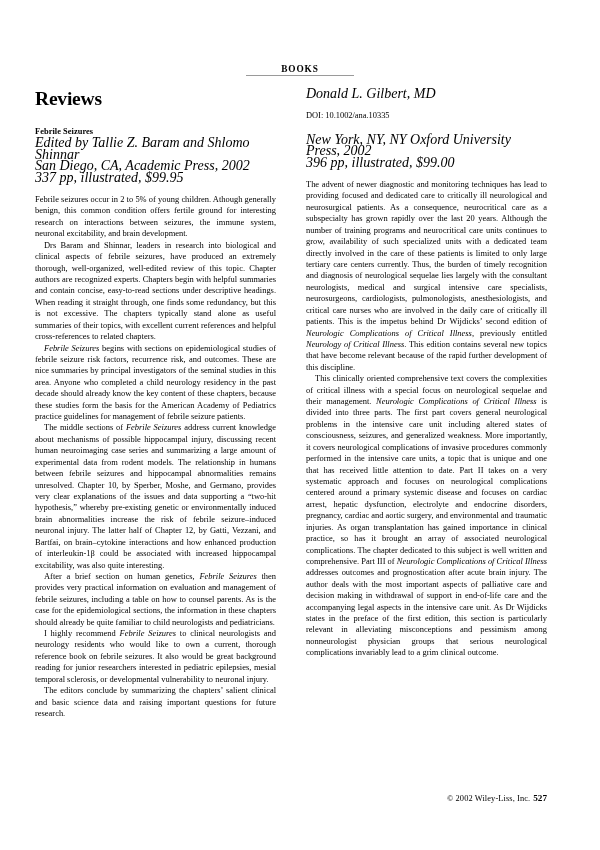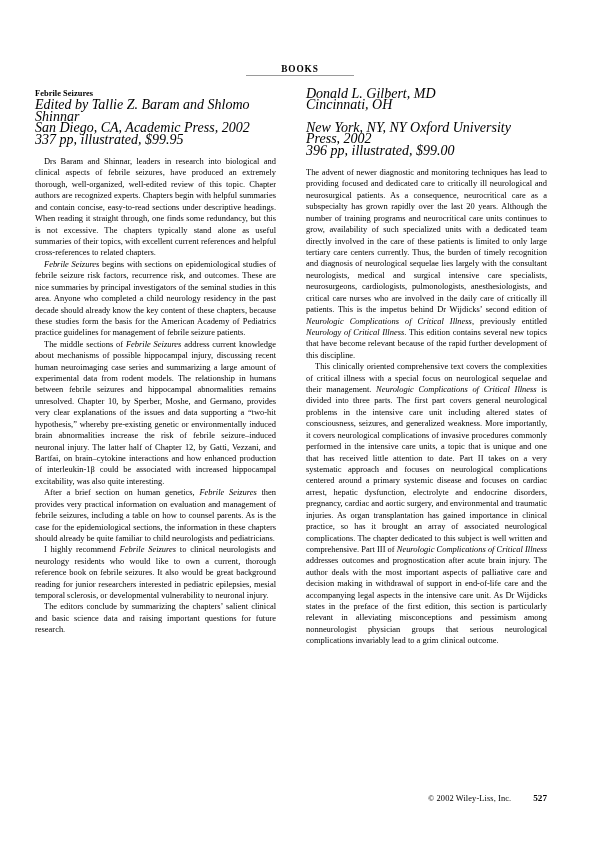--- a/index.html
+++ b/index.html
@@ -115,59 +115,61 @@
     width: 241px;
     text-align: right;
     font-size: 8.4px;
     line-height: 11px;
     white-space: nowrap;
   }
   .footer .copy { letter-spacing: 0.1px; margin-top: 32px; }
   .footer .pageno {
     font-weight: bold;
     font-size: 9.2px;
-    margin-left: 22px;
+    margin-left: 3px;
   }
 </style>
 </head>
 <body>
 
 <div class="page">
 
   <div class="runninghead">
     <span class="rh-text">BOOKS</span>
   </div>
   <div class="rh-rule"></div>
 
   <div class="col col-left">
 
+    <h1 class="section-title">Reviews</h1>
 
     <div class="bookblock">
       <p class="bk-title">Febrile Seizures</p>
       <p class="bk-line">Edited by Tallie Z. Baram and Shlomo Shinnar</p>
       <p class="bk-line">San Diego, CA, Academic Press, 2002</p>
       <p class="bk-line">337 pp, illustrated, $99.95</p>
     </div>
 
+    <p class="body-p">Febrile seizures occur in 2 to 5% of young children. Athough generally benign, this common condition offers fertile ground for interesting research on interactions between seizures, the immune system, neuronal excitability, and brain development.</p>
     <p class="body-p indent">Drs Baram and Shinnar, leaders in research into biological and clinical aspects of febrile seizures, have produced an extremely thorough, well-organized, well-edited review of this topic. Chapter authors are recognized experts. Chapters begin with helpful summaries and contain concise, easy-to-read sections under descriptive headings. When reading it straight through, one finds some redundancy, but this is not excessive. The chapters typically stand alone as useful summaries of their topics, with excellent current references and helpful cross-references to related chapters.</p>
     <p class="body-p indent"><i>Febrile Seizures</i> begins with sections on epidemiological studies of febrile seizure risk factors, recurrence risk, and outcomes. These are nice summaries by principal investigators of the seminal studies in this area. Anyone who completed a child neurology residency in the past decade should already know the key content of these chapters, because these studies form the basis for the American Academy of Pediatrics practice guidelines for management of febrile seizure patients.</p>
     <p class="body-p indent">The middle sections of <i>Febrile Seizures</i> address current knowledge about mechanisms of possible hippocampal injury, discussing recent human neuroimaging case series and summarizing a large amount of experimental data from rodent models. The relationship in humans between febrile seizures and hippocampal abnormalities remains unresolved. Chapter 10, by Sperber, Moshe, and Germano, provides very clear explanations of the issues and data supporting a “two-hit hypothesis,” whereby pre-existing genetic or environmentally induced brain abnormalities increase the risk of febrile seizure–induced neuronal injury. The latter half of Chapter 12, by Gatti, Vezzani, and Bartfai, on brain–cytokine interactions and how enhanced production of interleukin-1β could be associated with increased hippocampal excitability, was also quite interesting.</p>
     <p class="body-p indent">After a brief section on human genetics, <i>Febrile Seizures</i> then provides very practical information on evaluation and management of febrile seizures, including a table on how to counsel parents. As is the case for the epidemiological sections, the information in these chapters should already be quite familiar to child neurologists and pediatricians.</p>
     <p class="body-p indent">I highly recommend <i>Febrile Seizures</i> to clinical neurologists and neurology residents who would like to own a current, thorough reference book on febrile seizures. It also would be great background reading for junior researchers interested in pediatric epilepsies, mesial temporal sclerosis, or developmental vulnerability to neuronal injury.</p>
     <p class="body-p indent">The editors conclude by summarizing the chapters’ salient clinical and basic science data and raising important questions for future research.</p>
 
   </div>
 
   <div class="col col-right">
 
     <div class="signoff">
       <p class="so-line">Donald L. Gilbert, MD</p>
-      <p class="so-line">Cincinnati, OH</p>
     </div>
 
+    <p class="doi">DOI: 10.1002/ana.10335</p>
 
     <div class="bookblock">
       <p class="bk-line">New York, NY, NY Oxford University Press, 2002</p>
       <p class="bk-line">396 pp, illustrated, $99.00</p>
     </div>
 
     <p class="body-p">The advent of newer diagnostic and monitoring techniques has lead to providing focused and dedicated care to critically ill neurological and neurosurgical patients. As a consequence, neurocritical care as a subspecialty has grown rapidly over the last 20 years. Although the number of training programs and neurocritical care units continues to grow, availability of such specialized units with a dedicated team directly involved in the care of these patients is limited to only large tertiary care centers currently. Thus, the burden of timely recognition and diagnosis of neurological sequelae lies largely with the consultant neurologists, medical and surgical intensive care specialists, neurosurgeons, cardiologists, pulmonologists, anesthesiologists, and critical care nurses who are involved in the daily care of critically ill patients. This is the impetus behind Dr Wijdicks’ second edition of <i>Neurologic Complications of Critical Illness</i>, previously entitled <i>Neurology of Critical Illness</i>. This edition contains several new topics that have become relevant because of the rapid further development of this discipline.</p>
     <p class="body-p indent">This clinically oriented comprehensive text covers the complexities of critical illness with a special focus on neurological sequelae and their management. <i>Neurologic Complications of Critical Illness</i> is divided into three parts. The first part covers general neurological problems in the intensive care unit including altered states of consciousness, seizures, and generalized weakness. More importantly, it covers neurological complications of invasive procedures commonly performed in the intensive care units, a topic that is unique and one that has received little attention to date. Part II takes on a very systematic approach and focuses on neurological complications centered around a primary systemic disease and focuses on cardiac arrest, hepatic dysfunction, electrolyte and endocrine disorders, pregnancy, cardiac and aortic surgery, and environmental and traumatic injuries. As organ transplantation has gained importance in clinical practice, so has it brought an array of associated neurological complications. The chapter dedicated to this subject is well written and comprehensive. Part III of <i>Neurologic Complications of Critical Illness</i> addresses outcomes and prognostication after acute brain injury. The author deals with the most important aspects of palliative care and decision making in withdrawal of support in end-of-life care and the accompanying legal aspects in the intensive care unit. As Dr Wijdicks states in the preface of the first edition, this section is particularly relevant in alleviating misconceptions and pessimism among nonneurologist physician groups that serious neurological complications invariably lead to a grim clinical outcome.</p>
 
   </div>

